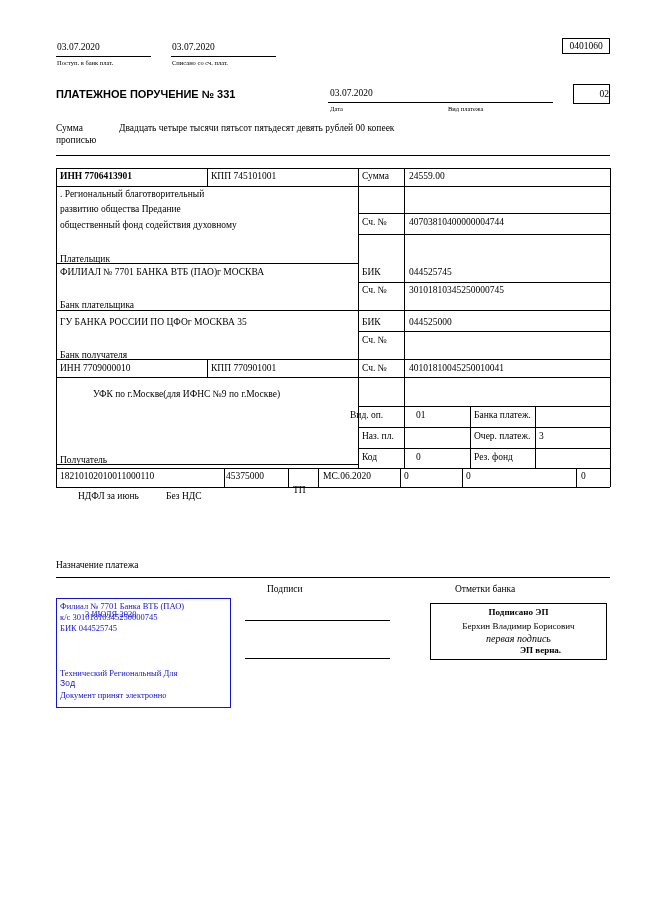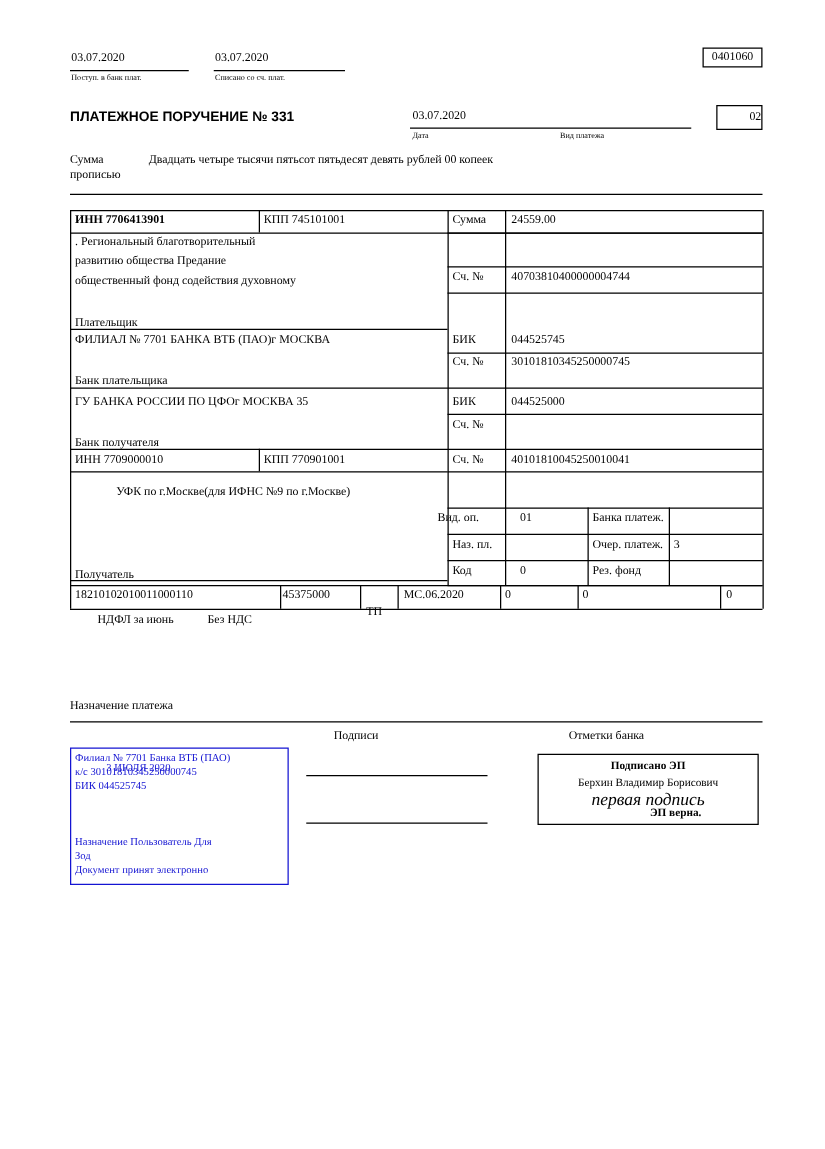--- a/index.html
+++ b/index.html
@@ -161,23 +161,23 @@
   <div class="abs t" style="left:455px;top:584px;">Отметки банка</div>
 
   <div class="line" style="left:245px;top:620px;width:145px;"></div>
   <div class="line" style="left:245px;top:658px;width:145px;"></div>
 
   <div class="blue-box" style="left:56px;top:598px;width:175px;height:110px;"></div>
   <div class="abs t blue" style="left:60px;top:601px;font-size:8.5px;">Филиал № 7701 Банка ВТБ (ПАО)</div>
   <div class="abs t blue" style="left:60px;top:612px;font-size:8.5px;">к/с 30101810345250000745</div>
   <div class="abs t blue" style="left:60px;top:623px;font-size:8.5px;">БИК 044525745</div>
   <div class="abs t blue" style="left:60px;top:609px;font-size:8.5px;margin-left:25px;">3 ИЮЛЯ 2020</div>
-  <div class="abs t blue" style="left:60px;top:668px;font-size:8.5px;">Назначение Пользователь Для</div>
-  <div class="abs t blue" style="left:60px;top:679px;font-size:8.5px;">Зод</div>
+  <div class="abs t blue" style="left:60px;top:668px;font-size:8.5px;">Технический Региональный Для</div>
+  <div class="abs t blue" style="left:60px;top:679px;font-size:8.5px;font-family:Liberation Mono, monospace;">Зод</div>
   <div class="abs t blue" style="left:60px;top:690px;font-size:8.5px;">Документ принят электронно</div>
 
   <div class="boxed" style="left:430px;top:603px;width:177px;height:57px;"></div>
   <div class="abs t bold ctr" style="left:430px;top:607px;width:177px;font-size:9px;">Подписано ЭП</div>
   <div class="abs t ctr" style="left:430px;top:621px;width:177px;font-size:9px;">Берхин Владимир Борисович</div>
-  <div class="abs t ctr it" style="left:430px;top:633px;width:177px;font-size:14px;">первая подпись</div>
+  <div class="abs t ctr it" style="left:430px;top:633px;width:177px;font-size:10px;">первая подпись</div>
   <div class="abs t bold ctr" style="left:452px;top:645px;width:177px;font-size:9px;">ЭП верна.</div>
 
 </div>
 
 </body></html>

